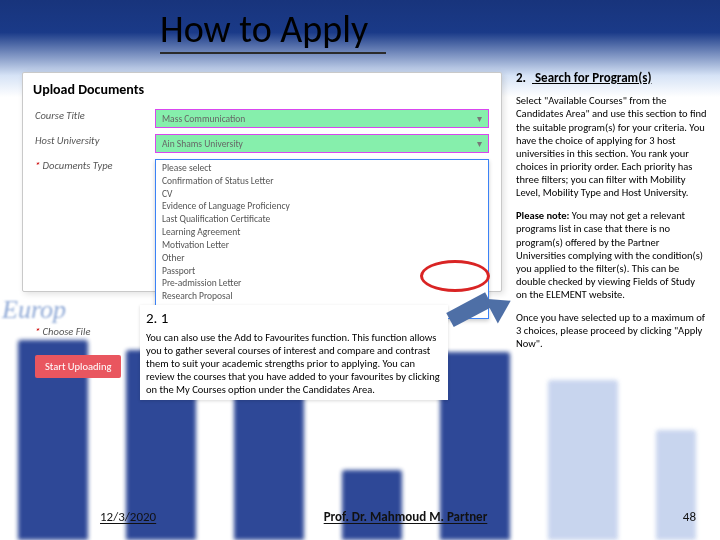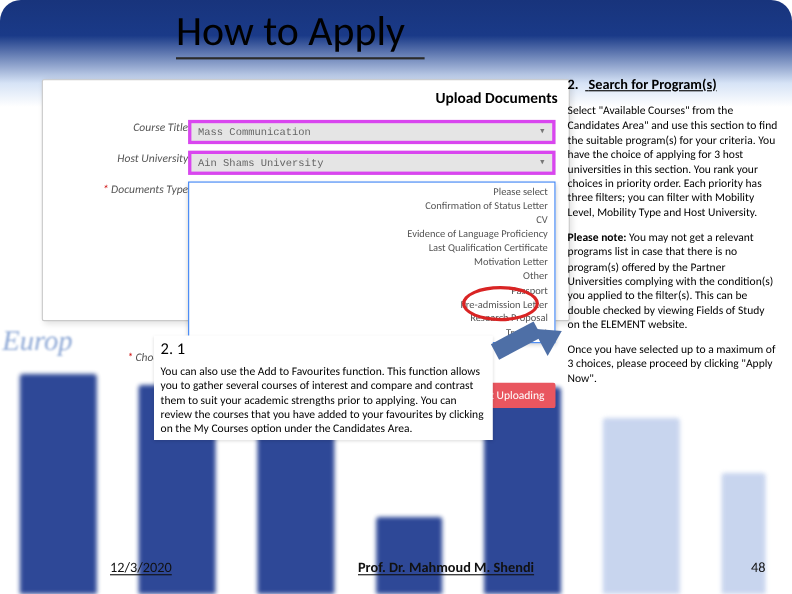--- a/index.html
+++ b/index.html
@@ -2,21 +2,20 @@
 <html><head>
 <meta charset="utf-8">
 <style>
   * { box-sizing: border-box; margin: 0; padding: 0; }
   html, body { width: 720px; height: 540px; font-family: Calibri, Arial, sans-serif; overflow: hidden; }
   .slide {
     position: relative;
     width: 720px;
     height: 540px;
     background: linear-gradient(180deg, #18347c 0%, #1a3a88 6%, #d6e3f6 14%, #ffffff 18%);
-    border-radius: 19px;
   }
   .bg-bars {
     position: absolute; bottom: 0; left: 0; width: 720px; height: 260px;
     display: flex; gap: 38px; padding-left: 18px; opacity: 0.95; z-index: 1;
     filter: blur(2px);
   }
   .bar { width: 70px; background: #233f92; border-radius: 3px 3px 0 0; }
   .bar.b1 { height: 200px; margin-top: 60px; }
   .bar.b2 { height: 190px; margin-top: 70px; }
   .bar.b3 { height: 185px; margin-top: 75px; }
@@ -27,34 +26,33 @@
 
   .title {
     position: absolute; top: 6px; left: 160px; z-index: 5;
     font-size: 38px; font-weight: 400; color: #000;
   }
   .title-line {
     position: absolute; top: 52px; left: 160px; width: 226px; height: 2px; background: #2b2b2b; z-index: 5;
   }
 
   .screenshot {
-    position: absolute; top: 72px; left: 38px; width: 480px; height: 220px;
+    position: absolute; top: 72px; left: 22px; width: 480px; height: 220px;
     background: #fff; border: 1px solid #c9c9c9; border-radius: 2px; z-index: 4;
     box-shadow: 2px 2px 6px rgba(0,0,0,.12);
-    text-align: right;
   }
   .ss-header {
     padding: 8px 10px; font-size: 14px; font-weight: 600; color: #000;
   }
   .ss-row { display: flex; align-items: flex-start; padding: 3px 12px; }
   .ss-label { width: 120px; font-size: 10.5px; color: #555; flex-shrink: 0; font-style: italic; }
   .ss-label.req::before { content: "* "; color: #c00; }
   .ss-field {
-    flex: 1; background: #e5e5e5; border: 3px solid #d946ef; padding: 2px 6px;
-    font-size: 9.5px; color: #666; display: flex; justify-content: space-between; align-items: center; font-family: Liberation Mono, monospace;
+    flex: 1; background: #86efac; border: 1px solid #d946ef; padding: 2px 6px;
+    font-size: 9.5px; color: #666; display: flex; justify-content: space-between; align-items: center;
   }
   .ss-caret { color: #777; font-size: 10px; }
   .ss-dropdown {
     position: relative; flex: 1; border: 1px solid #3b82f6; background: #fff; font-size: 9.5px; color: #555;
     padding: 2px 4px; line-height: 1.35; box-shadow: 0 2px 4px rgba(0,0,0,.2);
   }
   .ss-dropdown div { white-space: nowrap; padding: 0 2px; }
   .ss-upload-btn {
     margin: 14px 12px; background: #e9565f; color: #fff; font-size: 10.5px;
     padding: 5px 10px; border-radius: 2px; display: inline-block;
@@ -147,20 +145,21 @@
     </div>
 
     <div class="ss-row">
       <div class="ss-label req">Documents Type</div>
       <div class="ss-dropdown">
         <div>Please select</div>
         <div>Confirmation of Status Letter</div>
         <div>CV</div>
         <div>Evidence of Language Proficiency</div>
         <div>Last Qualification Certificate</div>
+        <div>Learning Agreement</div>
         <div>Motivation Letter</div>
         <div>Other</div>
         <div>Passport</div>
         <div>Pre-admission Letter</div>
         <div>Research Proposal</div>
         <div>Transcript</div>
       </div>
     </div>
 
     <div class="ss-row">
@@ -189,17 +188,17 @@
     <div>You can also use the Add to Favourites function. This function allows you to gather several courses of interest and compare and contrast them to suit your academic strengths prior to applying. You can review the courses that you have added to your favourites by clicking on the My Courses option under the Candidates Area.</div>
   </div>
 
   <div class="arrow">
     <div class="shaft"></div>
       <div class="head"></div>
   </div>
 
   <div class="footer">
     <span class="footer-date">12/3/2020</span>
-    <span class="footer-name">Prof. Dr. Mahmoud M. Shendi</span>
+    <span class="footer-name">Prof. Dr. Mahmoud M. Partner</span>
     <span class="footer-pg">48</span>
   </div>
 
 </div>
 
 </body></html>

